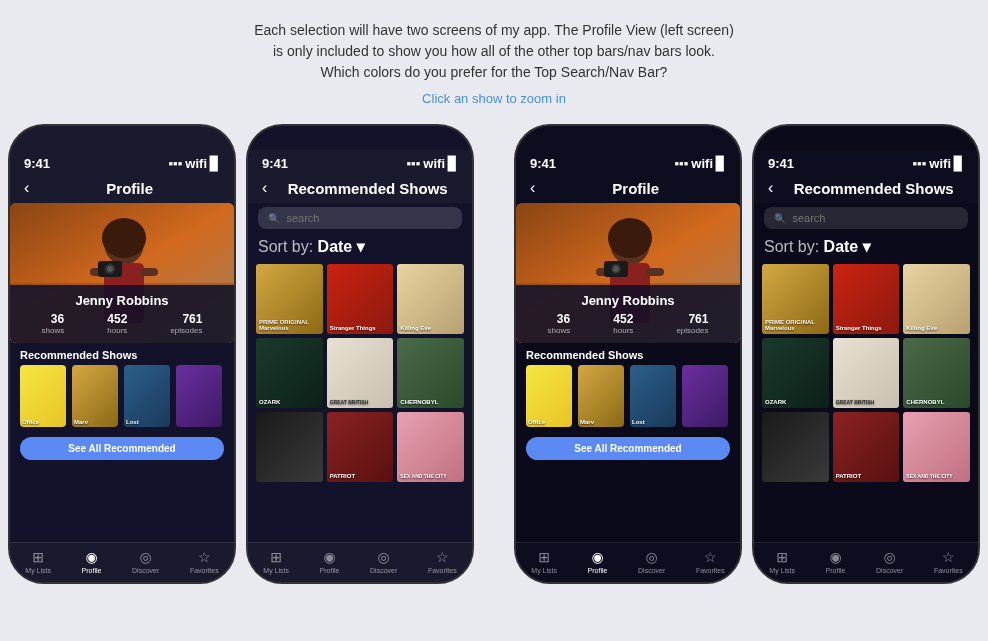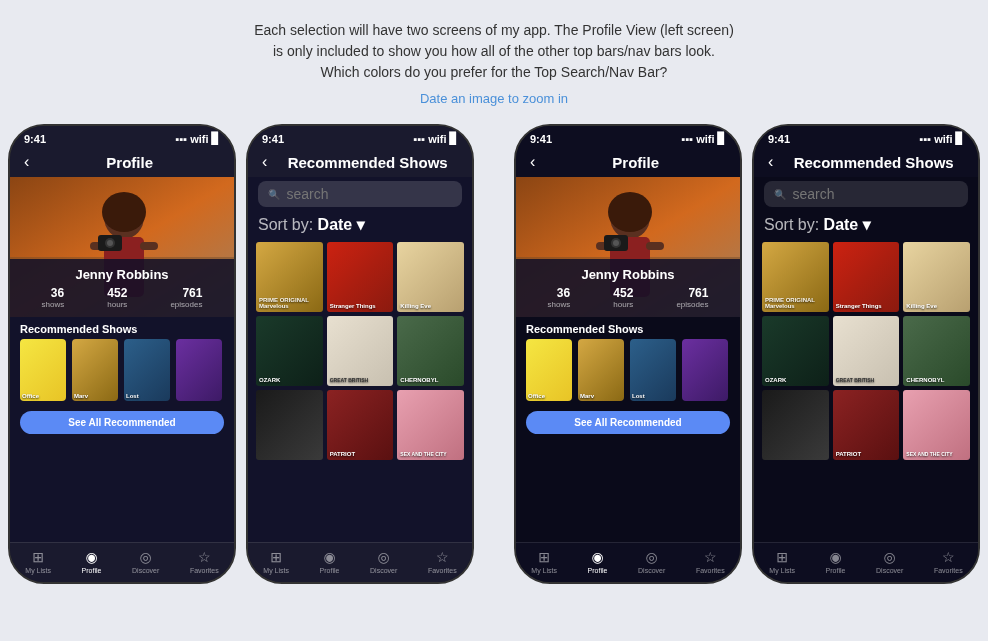--- a/index.html
+++ b/index.html
@@ -53,24 +53,25 @@
       flex-direction: column;
       overflow: hidden;
     }
     
     .status-bar {
       display: flex;
       justify-content: space-between;
       align-items: center;
       padding: 6px 14px 2px;
       background: #1a1a2e;
-      font-size: 11px;
+      font-size: 13px;
       color: white;
       font-weight: 600;
       flex-shrink: 0;
+      margin-top: 24px;
     }
     .status-right {
       display: flex;
       gap: 3px;
       align-items: center;
     }
     
     .nav-bar {
       display: flex;
       align-items: center;
@@ -100,21 +101,21 @@
       display: flex;
       align-items: center;
       gap: 6px;
       flex-shrink: 0;
     }
     .search-bar input {
       background: transparent;
       border: none;
       outline: none;
       color: rgba(255,255,255,0.6);
-      font-size: 14px;
+      font-size: 11px;
       width: 100%;
     }
     .search-icon-char {
       color: rgba(255,255,255,0.5);
       font-size: 10px;
     }
     
     .sort-row {
       padding: 4px 10px;
       font-size: 16px;
@@ -124,20 +125,21 @@
     .sort-row span {
       color: white;
       font-weight: 600;
     }
     
     .profile-hero {
       position: relative;
       height: 140px;
       overflow: hidden;
       flex-shrink: 0;
+      border-radius: 6px;
     }
     .profile-hero-img {
       width: 100%;
       height: 100%;
       background: linear-gradient(135deg, #8B4513 0%, #D2691E 30%, #cd853f 50%, #a0856e 70%, #7a6258 100%);
       position: relative;
     }
     .profile-info-overlay {
       position: absolute;
       bottom: 0;
@@ -286,21 +288,21 @@
       font-size: 6px;
       font-weight: 700;
       color: white;
       text-shadow: 0 1px 2px rgba(0,0,0,0.9);
     }
   </style>
 </head>
 <body>
 
 <p class="header-text">Each selection will have two screens of my app. The Profile View (left screen) is only included to show you how all of the other top bars/nav bars look. Which colors do you prefer for the Top Search/Nav Bar?</p>
-<a class="zoom-link" href="#">Date an image to zoom in</a>
+<a class="zoom-link" href="#">Click an show to zoom in</a>
 
 <div class="screens-container">
 
   <div class="phone" style="background:#1a1a2e;">
     <div class="phone-inner">
       <div class="status-bar">
         <span>9:41</span>
         <div class="status-right">
           <span>▪▪▪</span>
           <span>wifi</span>

